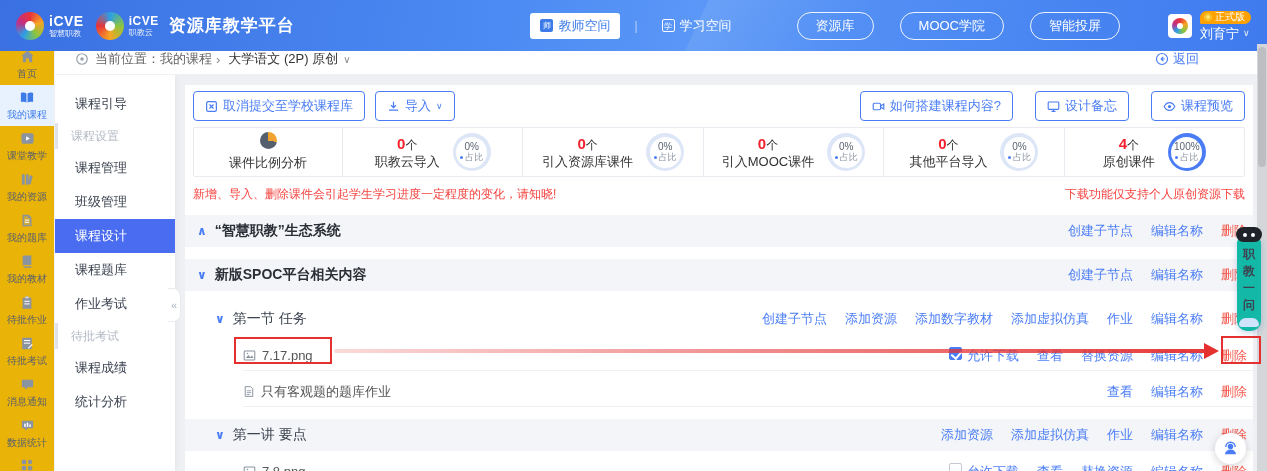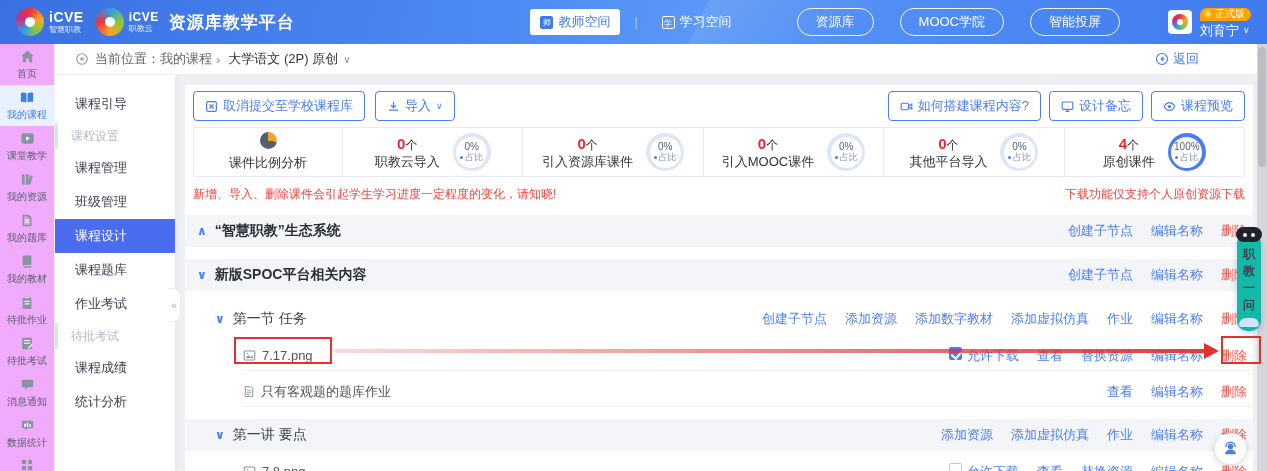--- a/index.html
+++ b/index.html
@@ -5,21 +5,21 @@
   * { box-sizing: border-box; margin: 0; padding: 0; }
   body {
     width: 1267px; height: 471px; position: relative; overflow: hidden;
     font-family: "Liberation Sans", "DejaVu Sans", sans-serif;
     background: #eef0f4; font-size: 13px; color: #333;
   }
   svg { display: block; }
 
   
   .header {
-    position: absolute; left: 0; top: 0; width: 1267px; height: 44px;
+    position: absolute; left: 0; top: 0; width: 1267px; height: 51px;
     background: linear-gradient(100deg, #3a70e2 0%, #4c8bf3 40%, #5a97f7 55%, #3f7bee 100%);
     display: flex; align-items: center; padding: 0 16px; color: #fff; z-index: 5;
   }
   .header::before {
     content: ""; position: absolute; left: 55%; top: -20px; width: 260px; height: 90px;
     background: linear-gradient(115deg, rgba(255,255,255,.10), rgba(255,255,255,0) 60%);
     transform: skewX(-25deg); pointer-events: none;
   }
   .logo-swirl {
     width: 28px; height: 28px; border-radius: 50%;
@@ -47,21 +47,21 @@
   .avatar .logo-swirl::after { left: 5px; top: 5px; width: 6px; height: 6px; }
   .user-meta { display: flex; flex-direction: column; align-items: flex-start; line-height: 1; gap: 3px; }
   .ver-badge { background: #ffa200; color: #fff; font-size: 10px; padding: 1px 6px 2px 4px; border-radius: 8px 8px 8px 2px; display: flex; align-items: center; gap: 3px; }
   .medal { width: 8px; height: 8px; border-radius: 50%; background: radial-gradient(#ffe27a 30%, #f0b400 70%); border: 1px solid #fff3; }
   .user-name { font-size: 13px; display: flex; align-items: center; gap: 4px; }
   .caret-s { font-size: 9px; opacity: .9; }
 
   
   .rail {
     position: absolute; left: 0; top: 44px; width: 55px; height: 427px;
-    background: #f0abfc; border-right: 1px solid #f0f1f3; z-index: 4; overflow: hidden;
+    background: #eab308; border-right: 1px solid #f0f1f3; z-index: 4; overflow: hidden;
   }
   .rail-item { height: 41px; display: flex; flex-direction: column; align-items: center; justify-content: center; gap: 3px; cursor: pointer; color: #8a93a0; }
   .rail-item .lbl { font-size: 10px; color: #5a616c; white-space: nowrap; }
   .rail-item.active { background: #e8f1fe; color: #3d7ce8; }
   .rail-item.active .lbl { color: #3d7ce8; }
   .rail-apps { height: 24px; display: flex; align-items: flex-start; justify-content: center; color: #8a93a0; padding-top: 4px; }
 
   
   .crumb-bar {
     position: absolute; left: 55px; top: 44px; width: 1202px; height: 31px; background: #fff;
@@ -91,21 +91,21 @@
   
   .main { position: absolute; left: 175px; top: 75px; width: 1082px; height: 396px; background: #eef0f4; }
   .panel { margin: 10px 4px 0 10px; height: 386px; background: #fff; padding: 4px 0 0 0; overflow: hidden; position: relative; }
 
   .toolbar { display: flex; align-items: center; padding: 0 8px; margin-top: 2px; }
   .btn {
     display: inline-flex; align-items: center; gap: 5px; border: 1px solid #4a7df5; color: #4a7df5;
     background: #fff; border-radius: 4px; padding: 5px 11px; font-size: 13px; cursor: pointer; white-space: nowrap;
   }
   .toolbar .left-group { display: flex; gap: 10px; }
-  .toolbar .right-group { display: flex; gap: 8px; margin-left: auto; }
+  .toolbar .right-group { display: flex; gap: 22px; margin-left: auto; }
 
   .stats { display: flex; align-items: stretch; border: 1px solid #e9ebf0; border-radius: 2px; height: 50px; margin: 6px 8px 0 8px; }
   .stats .cell { flex: 1; display: flex; align-items: center; justify-content: center; gap: 13px; border-left: 1px solid #e9ebf0; }
   .stats .cell-label { flex: 0 0 148px; display: flex; flex-direction: column; align-items: center; justify-content: center; gap: 3px; border-left: none; }
   .pie-ico { width: 17px; height: 17px; border-radius: 50%; background: conic-gradient(#f0a32f 0 100deg, #55606e 100deg 360deg); }
   .stat-col { display: flex; flex-direction: column; align-items: center; line-height: 1.15; }
   .cnt { color: #f5222d; font-weight: bold; font-size: 15px; }
   .unit { color: #333; font-size: 12px; font-weight: normal; }
   .stat-lbl { font-size: 13px; color: #333; margin-top: 2px; white-space: nowrap; }
   .donut { width: 38px; height: 38px; border-radius: 50%; background: #dde6f7; display: flex; align-items: center; justify-content: center; flex: 0 0 auto; }

